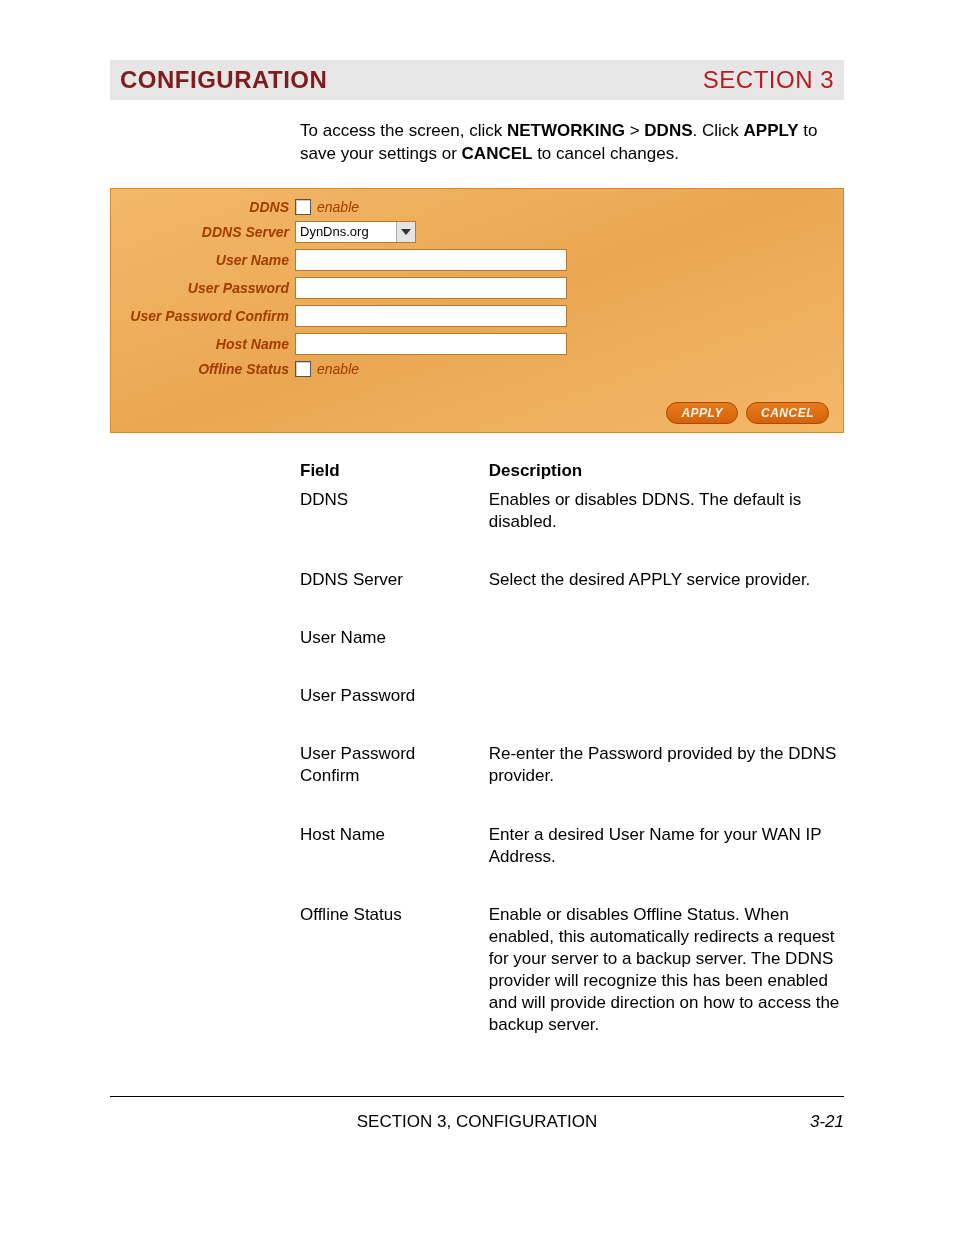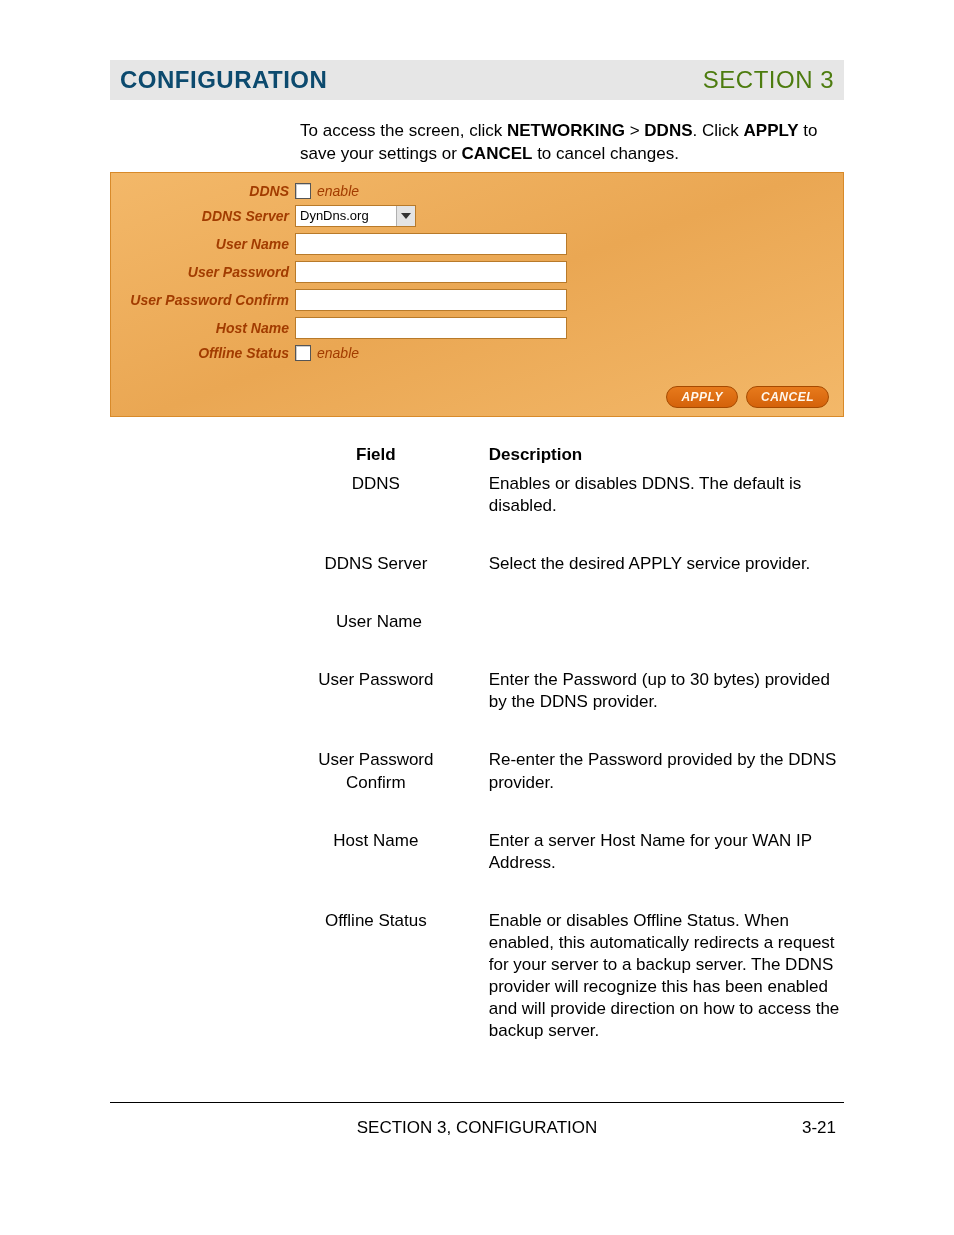--- a/index.html
+++ b/index.html
@@ -18,34 +18,34 @@
     background: #e6e6e6;
     display: flex;
     justify-content: space-between;
     align-items: center;
     padding: 6px 10px;
     margin-bottom: 20px;
   }
   .header-left {
     font-size: 24px;
     font-weight: bold;
-    color: #0c4a6e;
+    color: #7f1d1d;
     letter-spacing: 0.5px;
   }
   .header-right {
     font-size: 24px;
-    color: #4d7c0f;
+    color: #b91c1c;
     letter-spacing: 0.5px;
   }
   .intro {
     margin-left: 190px;
     margin-right: 10px;
     font-size: 17px;
     line-height: 1.35;
-    margin-bottom: 6px;
+    margin-bottom: 22px;
   }
   .intro b { font-weight: bold; }
 
   
   .config-panel {
     border: 1px solid #d88a2a;
     background: linear-gradient(160deg, #f3b869 0%, #eaa753 50%, #f3b869 100%);
     padding: 10px 10px 6px 10px;
     margin-bottom: 28px;
   }
@@ -134,21 +134,21 @@
   
   .desc-table {
     margin-left: 190px;
     font-size: 17px;
   }
   .desc-header {
     display: flex;
     font-weight: bold;
     margin-bottom: 8px;
   }
-  .col-field { width: 158px; padding-right: 10px; text-align: center; }
+  .col-field { width: 158px; padding-right: 10px; }
   .col-desc  { width: 370px; margin-left: 27px; }
   .desc-row {
     display: flex;
     margin-bottom: 36px;
     line-height: 1.3;
   }
 
   .footer-rule {
     border: none;
     border-top: 1px solid #000;
@@ -157,21 +157,22 @@
   .footer-line {
     display: flex;
     justify-content: center;
     position: relative;
     font-size: 17px;
     margin-top: 15px;
   }
   .footer-center { text-align: center; }
   .footer-page {
     position: absolute;
-    right: 8px;
+    right: 0;
+    font-style: italic;
   }
 </style>
 </head>
 <body>
 
 <div class="page">
 
   <div class="header-bar">
     <div class="header-left">CONFIGURATION</div>
     <div class="header-right">SECTION 3</div>
@@ -244,29 +245,28 @@
     </div>
     <div class="desc-row">
       <div class="col-field">DDNS Server</div>
       <div class="col-desc">Select the desired APPLY service provider.</div>
     </div>
     <div class="desc-row">
       <div class="col-field">User Name</div>
     </div>
     <div class="desc-row">
       <div class="col-field">User Password</div>
-      <div class="col-desc">Enter the Password (up to 30 bytes) provided by the DDNS provider.</div>
     </div>
     <div class="desc-row">
       <div class="col-field">User Password Confirm</div>
       <div class="col-desc">Re-enter the Password provided by the DDNS provider.</div>
     </div>
     <div class="desc-row">
       <div class="col-field">Host Name</div>
-      <div class="col-desc">Enter a server Host Name for your WAN IP Address.</div>
+      <div class="col-desc">Enter a desired User Name for your WAN IP Address.</div>
     </div>
     <div class="desc-row" style="margin-bottom:0">
       <div class="col-field">Offline Status</div>
       <div class="col-desc">Enable or disables Offline Status. When enabled, this automatically redirects a request for your server to a backup server. The DDNS provider will recognize this has been enabled and will provide direction on how to access the backup server.</div>
     </div>
   </div>
 
   <hr class="footer-rule">
   <div class="footer-line">
     <div class="footer-center">SECTION 3, CONFIGURATION</div>

